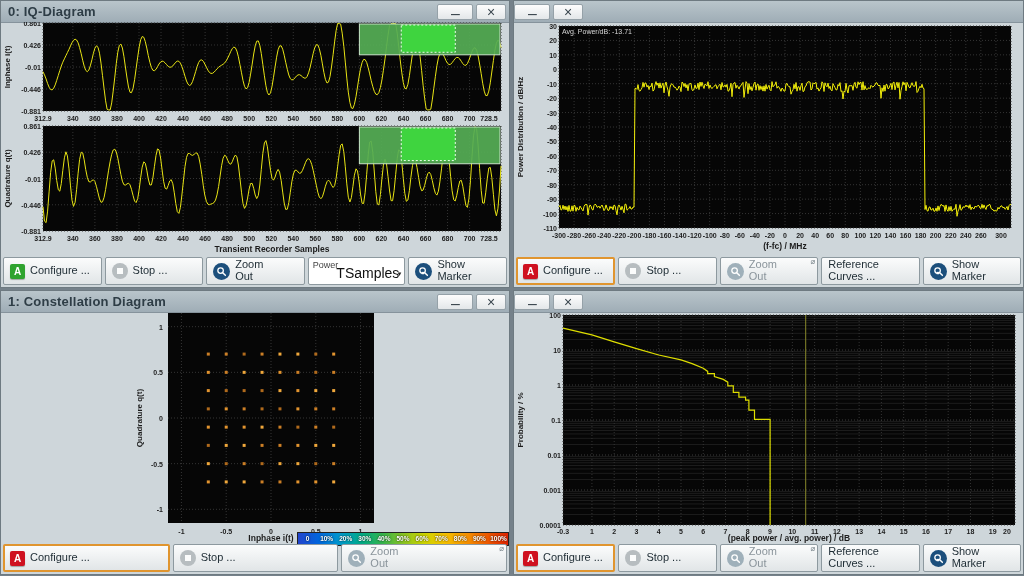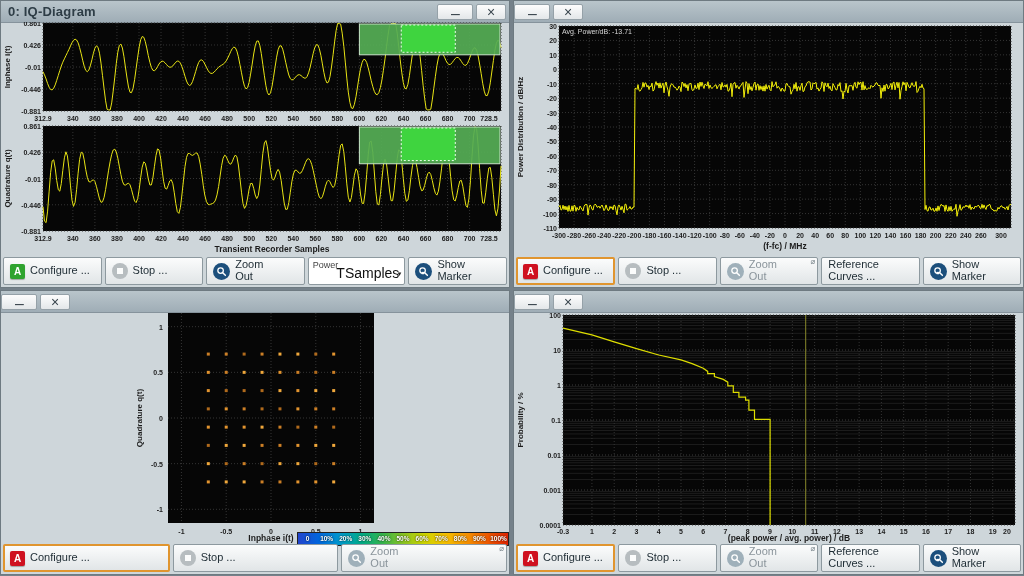--- a/index.html
+++ b/index.html
@@ -378,20 +378,21 @@
         <span class="lbl">
             <span class="l">Show</span>
             <span class="l">Marker</span>
           </span>
       </button>
     </div>
   </div>
 
   <div class="win win-bot" id="win-constellation">
     <div class="titlebar">
+      <div class="title">1: Constellation Diagram</div>
       <button class="winctl min">
           <span>—</span>
         </button>
       <button class="winctl close">
           <span>×</span>
         </button>
     </div>
     <div class="content">
       <svg id="svg-constellation" width="508" height="231">
           <rect x="167" y="1" width="206" height="210" fill="#060606"></rect>

